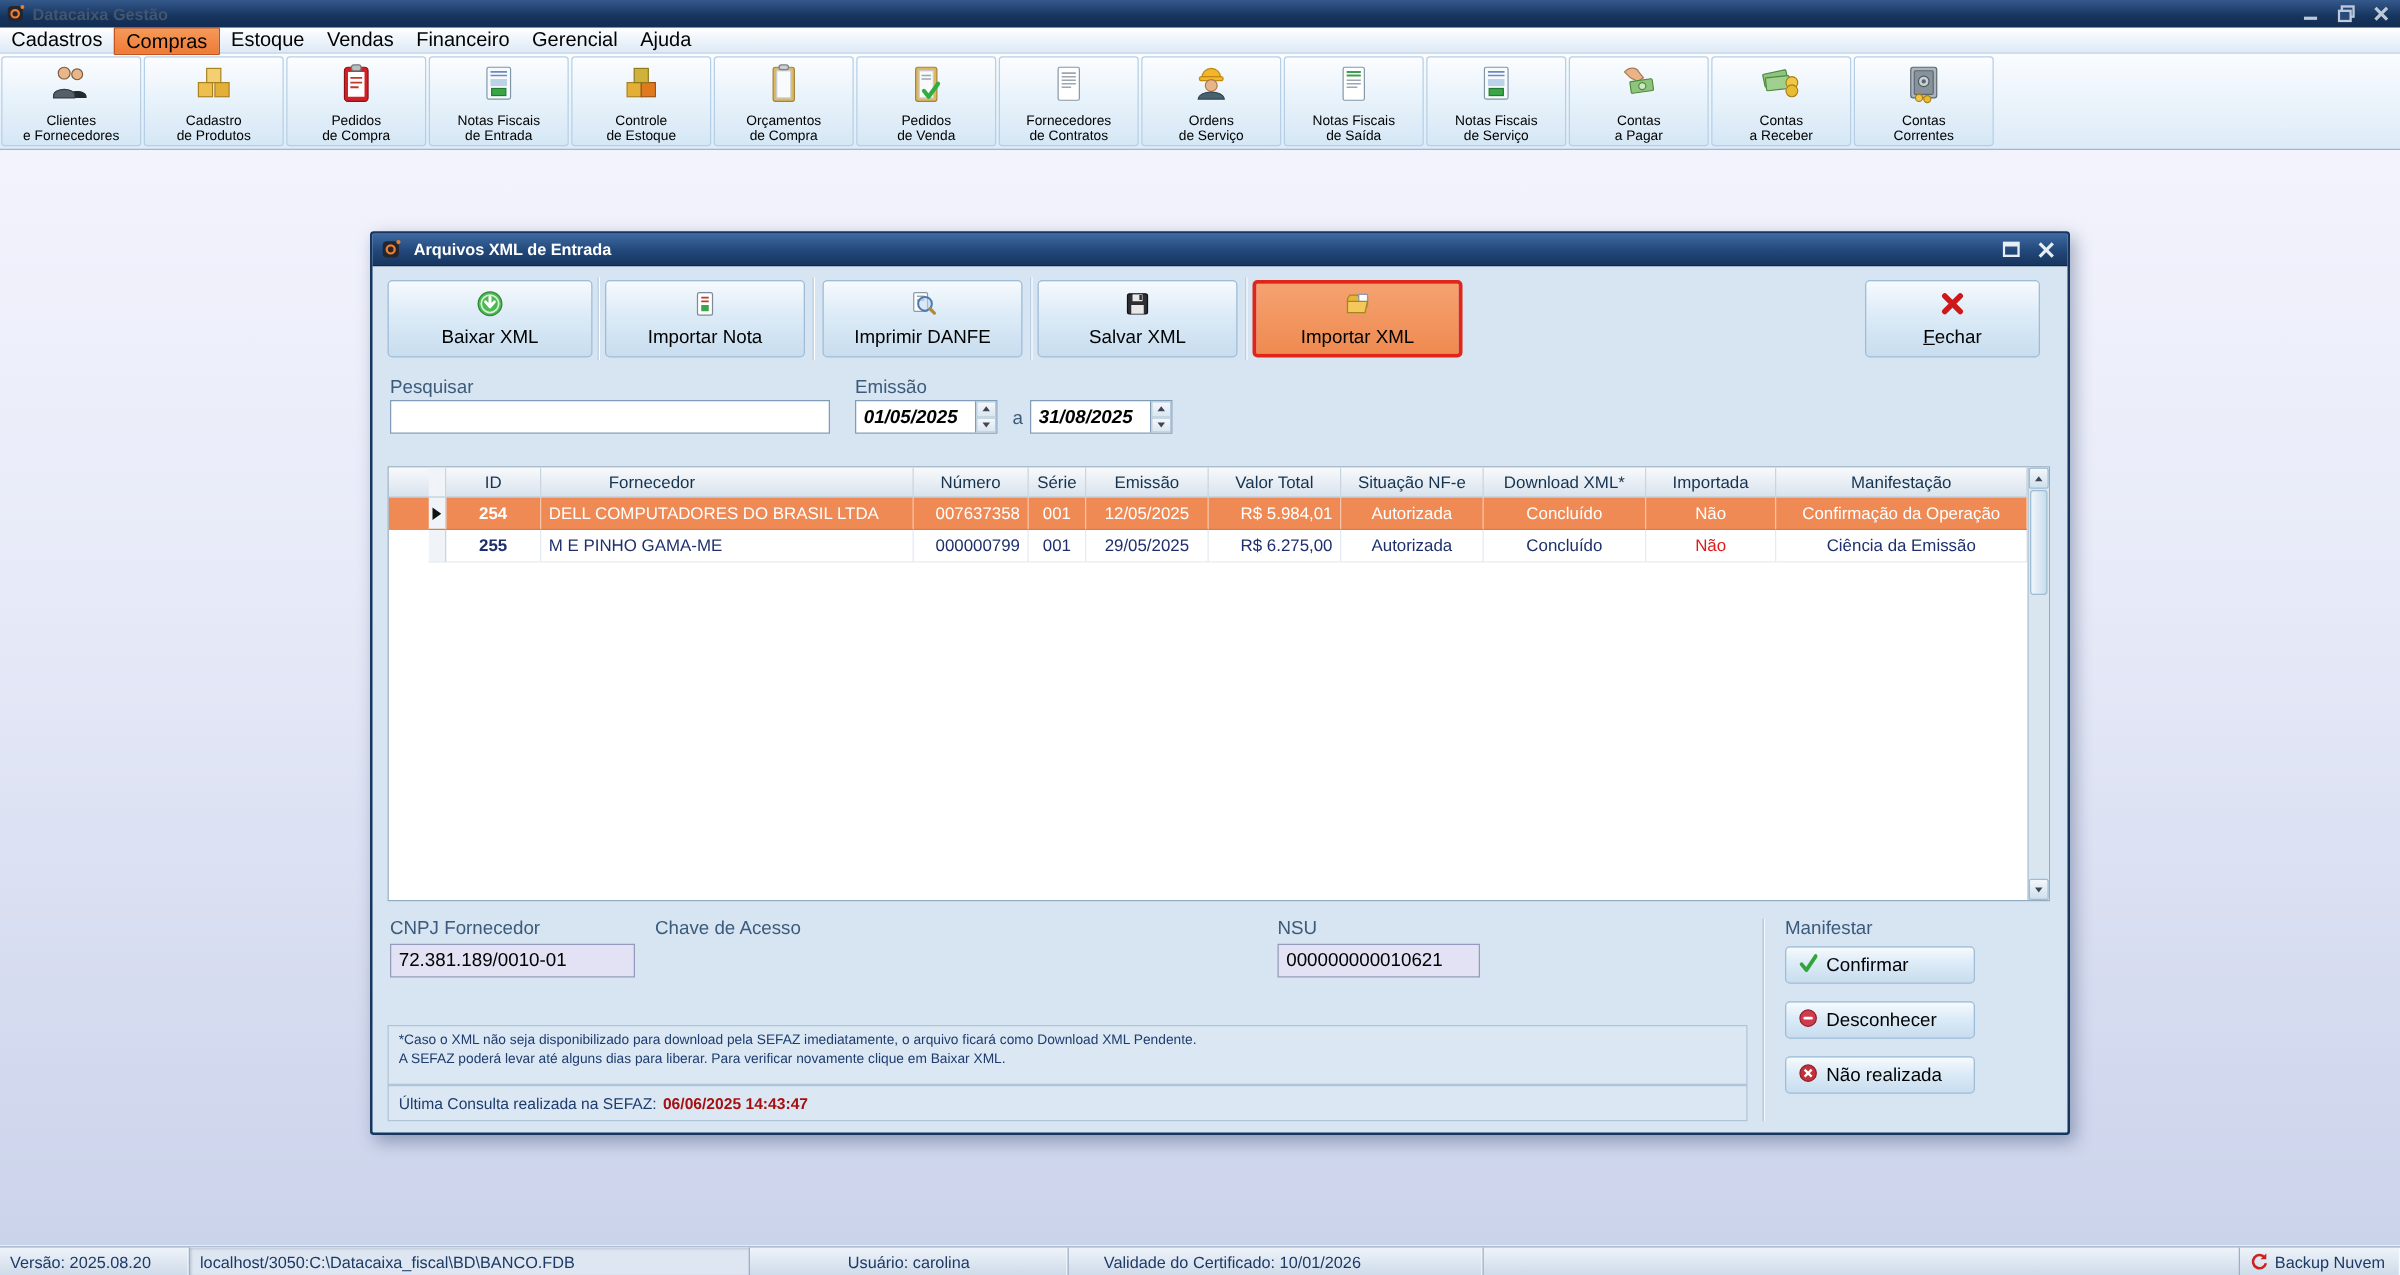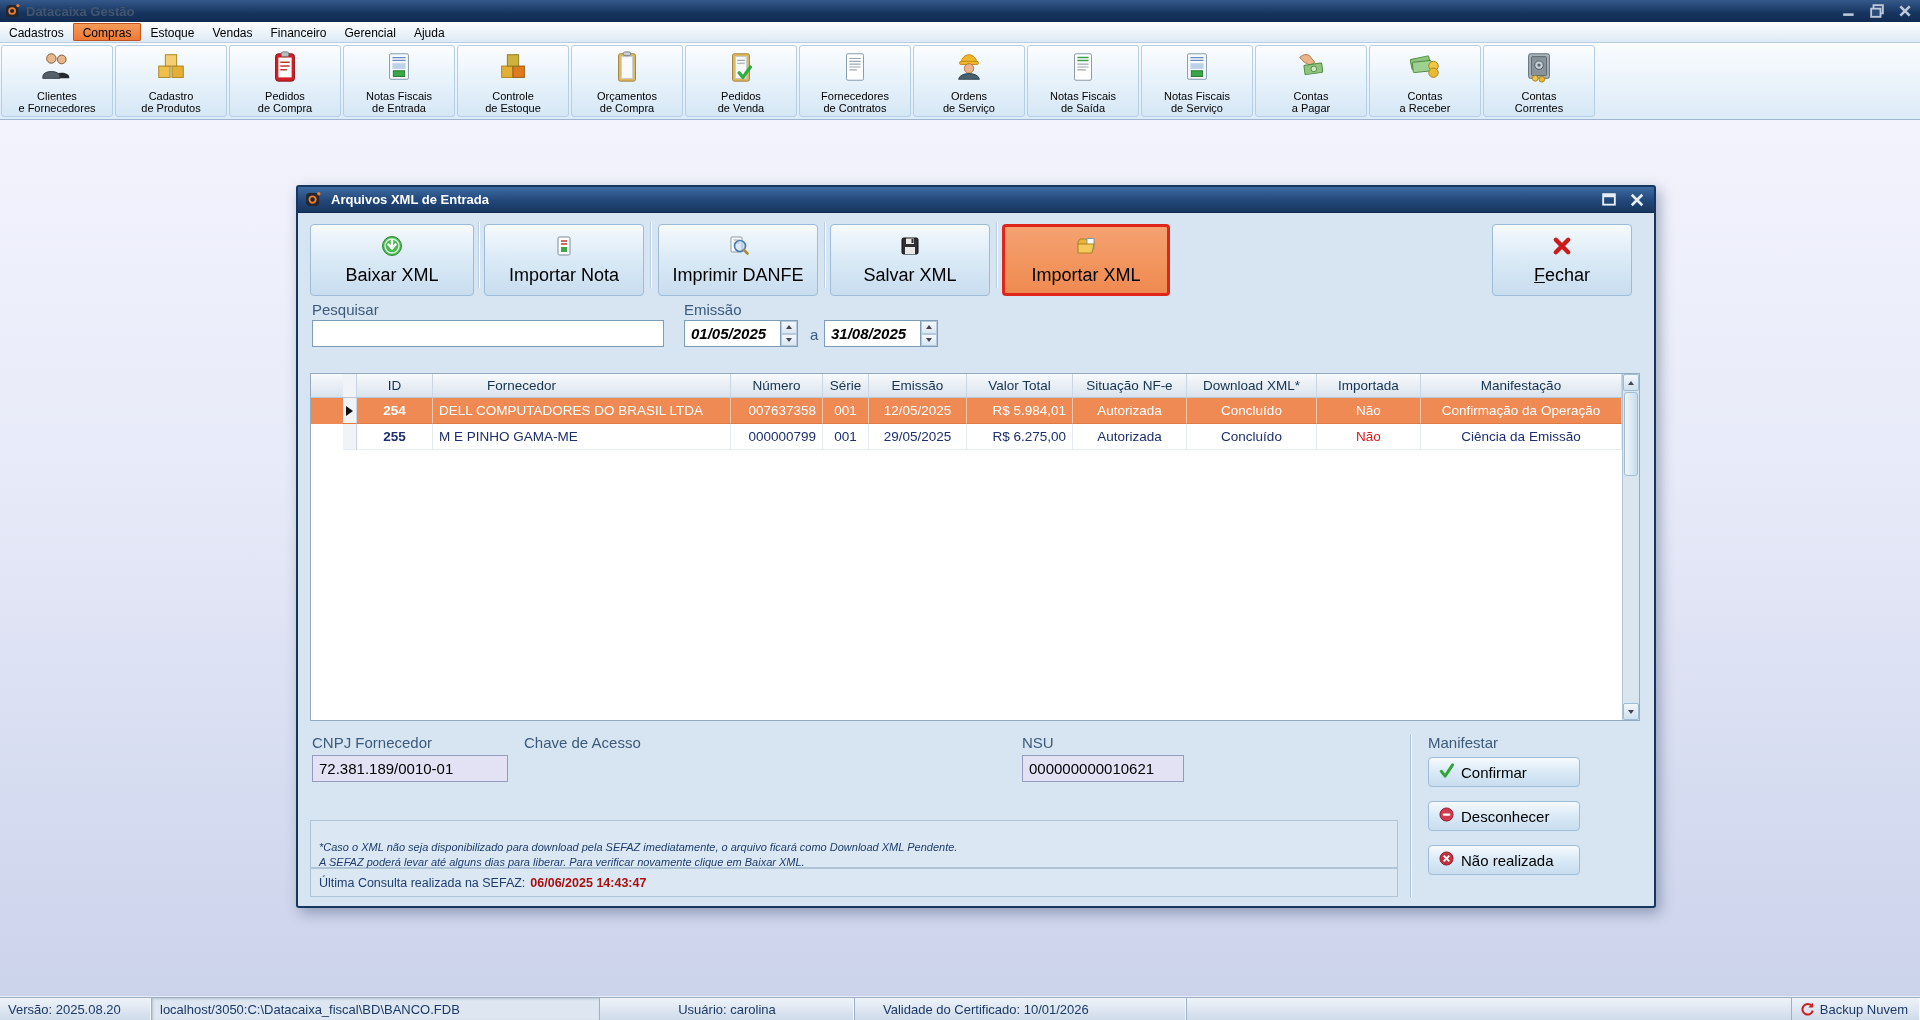--- a/index.html
+++ b/index.html
@@ -10,21 +10,21 @@
   
   .titlebar { height:22px; background:linear-gradient(#35598c,#16345e 60%,#122c52);
     display:flex; align-items:center; padding:0 6px; position:relative; }
   .app-ico { width:14px; height:14px; position:relative; margin-right:6px; flex:0 0 auto; }
   .title-text { font-size:13px; font-weight:bold; color:#44566e; }
   .win-controls { position:absolute; right:8px; top:0; height:22px; display:flex; align-items:center; gap:14px; }
   .wc { width:14px; height:12px; display:flex; align-items:center; justify-content:center; cursor:default; }
 
   
   .menubar { height:21px; background:linear-gradient(#ffffff,#dce9f5);
-    border-bottom:1px solid #b9cde0; display:flex; align-items:center; font-size:12px; color:#000; }
+    border-bottom:1px solid #b9cde0; display:flex; align-items:flex-start; font-size:16px; color:#000; }
   .menu-item { padding:2px 9px 0 9px; display:flex; align-items:center; }
   .menu-item.active { background:linear-gradient(#f59a58,#ee7a36); border:1px solid #c2551f; border-radius:1px; }
 
   
   .toolbar { height:77px; background:linear-gradient(#fafcfe,#dcebf8);
     border-bottom:1px solid #9fb6ce; display:flex; gap:2px; padding:2px 1px; }
   .tbtn { width:112px; border:1px solid #b5cfe6; border-radius:3px;
     background:linear-gradient(#fcfdff,#e9f3fb 45%,#d5e7f5);
     display:flex; flex-direction:column; align-items:center; justify-content:flex-start; padding-top:4px; cursor:default; }
   .tbtn svg { width:34px; height:34px; flex:0 0 auto; }
@@ -38,24 +38,24 @@
     border:2px solid #17365f; border-radius:3px; background:#d7e5f2;
     box-shadow:4px 5px 14px rgba(20,40,80,.35); }
   .dlg-title { height:26px; background:linear-gradient(#3d6aa0,#22477a 55%,#17365f);
     display:flex; align-items:center; padding:0 8px; color:#fff; position:relative;
     border-bottom:1px solid #0f2a4e; }
   .dlg-title .app-ico { width:15px; height:15px; }
   .dlg-title-text { font-size:13px; font-weight:bold; margin-left:4px; }
   .dlg-controls { position:absolute; right:10px; top:0; height:26px; display:flex; align-items:center; gap:14px; }
   .dlg-body { position:relative; width:1356px; height:693px; }
 
-  .dbtn { position:absolute; top:11px; height:72px; border:1px solid #9cbcd8; border-radius:4px;
+  .dbtn { position:absolute; top:11px; height:62px; border:1px solid #9cbcd8; border-radius:4px;
     background:linear-gradient(#f6fafd,#dcebf7 45%,#c8ddef);
     display:flex; flex-direction:column; align-items:center; justify-content:center; gap:3px;
-    font-size:18px; color:#000; cursor:default; }
+    font-size:15px; color:#000; cursor:default; }
   .dbtn svg { width:22px; height:22px; }
   .dbtn.orange { background:linear-gradient(#f5a271,#ef8a50); border:3px solid #e0251b; }
   .vsep { position:absolute; top:9px; height:66px; width:2px;
     border-left:1px solid #b9cfe3; border-right:1px solid #ffffff; }
   .fechar-label::first-letter { text-decoration:underline; }
 
   .flabel { position:absolute; font-size:15px; color:#3c5a7a; }
   .search-input { position:absolute; left:14px; top:107px; width:352px; height:27px;
     border:1px solid #7f9db9; background:#fff; font-size:14px; padding:0 6px;
     font-family:"Liberation Sans", sans-serif; }
@@ -490,21 +490,21 @@
         <span>Desconhecer</span>
       </div>
       <div class="mbtn" style="top:632px;">
         <span><svg viewBox="0 0 16 16">
               <circle cx="8" cy="8" r="7" fill="#c4313b" stroke="#8e1d2c"></circle>
               <path d="M5 5l6 6M11 5l-6 6" stroke="#fff" stroke-width="2"></path>
             </svg></span>
         <span>Não realizada</span>
       </div>
 
-      <div class="notebox" style="top:607px; height:48px; padding:19px 8px;font-style:italic;">
+      <div class="notebox" style="top:607px; height:48px; padding:4px 8px;">
         <div class="note-line">*Caso o XML não seja disponibilizado para download pela SEFAZ imediatamente, o arquivo ficará como Download XML Pendente.</div>
         <div class="note-line">A SEFAZ poderá levar até alguns dias para liberar. Para verificar novamente clique em Baixar XML.</div>
       </div>
       <div class="notebox" style="top:655px; height:29px; padding:0 8px; display:flex; align-items:center; gap:5px;">
         <span class="lastq-label">Última Consulta realizada na SEFAZ:</span>
         <span class="lastq-value">06/06/2025 14:43:47</span>
       </div>
     </div>
   </div>
 </div>

